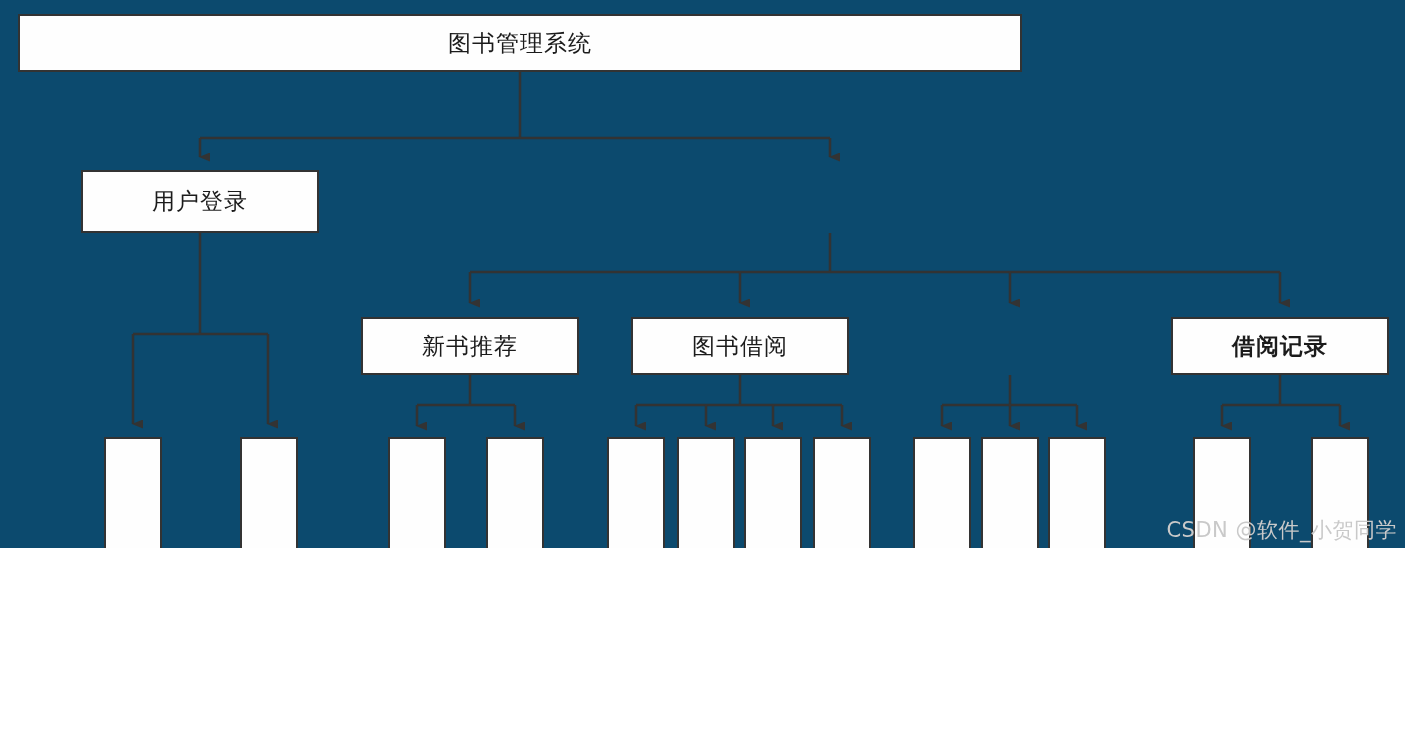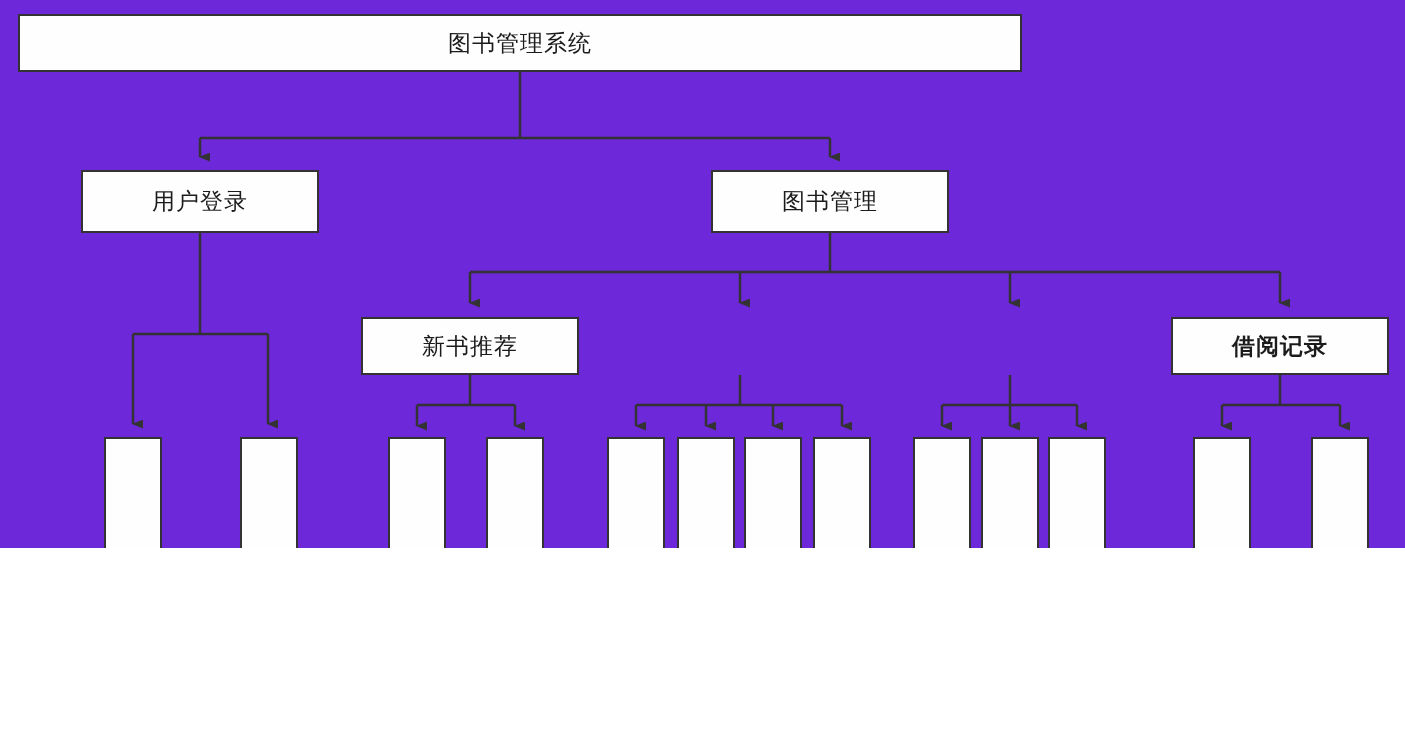--- a/index.html
+++ b/index.html
@@ -4,21 +4,21 @@
 <style>
   html, body {
     margin: 0;
     padding: 0;
     background: #ffffff;
   }
   #canvas {
     position: relative;
     width: 1405px;
     height: 548px;
-    background: #6d28d9;
+    background: #0c4a6e;
     font-family: "DejaVu Sans", "Liberation Sans", sans-serif;
     overflow: hidden;
   }
   svg.edges {
     position: absolute;
     left: 0;
     top: 0;
     width: 1405px;
     height: 747px;
     pointer-events: none;
@@ -123,26 +123,26 @@
     </g>
   </svg>
 
   <div class="node horiz" style="left:18px; top:14px; width:1004px; height:58px;">
     <span>图书管理系统</span>
   </div>
 
   <div class="node horiz" style="left:81px; top:170px; width:238px; height:63px;">
     <span>用户登录</span>
   </div>
-  <div class="node horiz" style="left:711px; top:170px; width:238px; height:63px;">
-    <span>图书管理</span>
-  </div>
 
   <div class="node horiz" style="left:361px; top:317px; width:218px; height:58px;justify-content:center;">
     <span>新书推荐</span>
+  </div>
+  <div class="node horiz" style="left:631px; top:317px; width:218px; height:58px;">
+    <span>图书借阅</span>
   </div>
   <div class="node horiz" style="left:1171px; top:317px; width:218px; height:58px;font-weight:bold;">
     <span>借阅记录</span>
   </div>
 
   <div class="node vert center" style="left:104px; top:437px; width:58px; height:298px;">
     <span class="vtext">用户登录</span>
   </div>
   <div class="node vert center" style="left:240px; top:437px; width:58px; height:298px;">
     <span class="vtext">注销登录</span>
@@ -178,14 +178,15 @@
     <span class="vtext">确认归还（管理员）</span>
   </div>
 
   <div class="node vert center" style="left:1193px; top:437px; width:58px; height:298px;">
     <span class="vtext">新增借阅记录</span>
   </div>
   <div class="node vert center" style="left:1311px; top:437px; width:58px; height:298px;">
     <span class="vtext">查询借阅记录</span>
   </div>
 
+  <div class="watermark">CSDN @软件_小贺同学</div>
 
 </div>
 
 </body></html>

